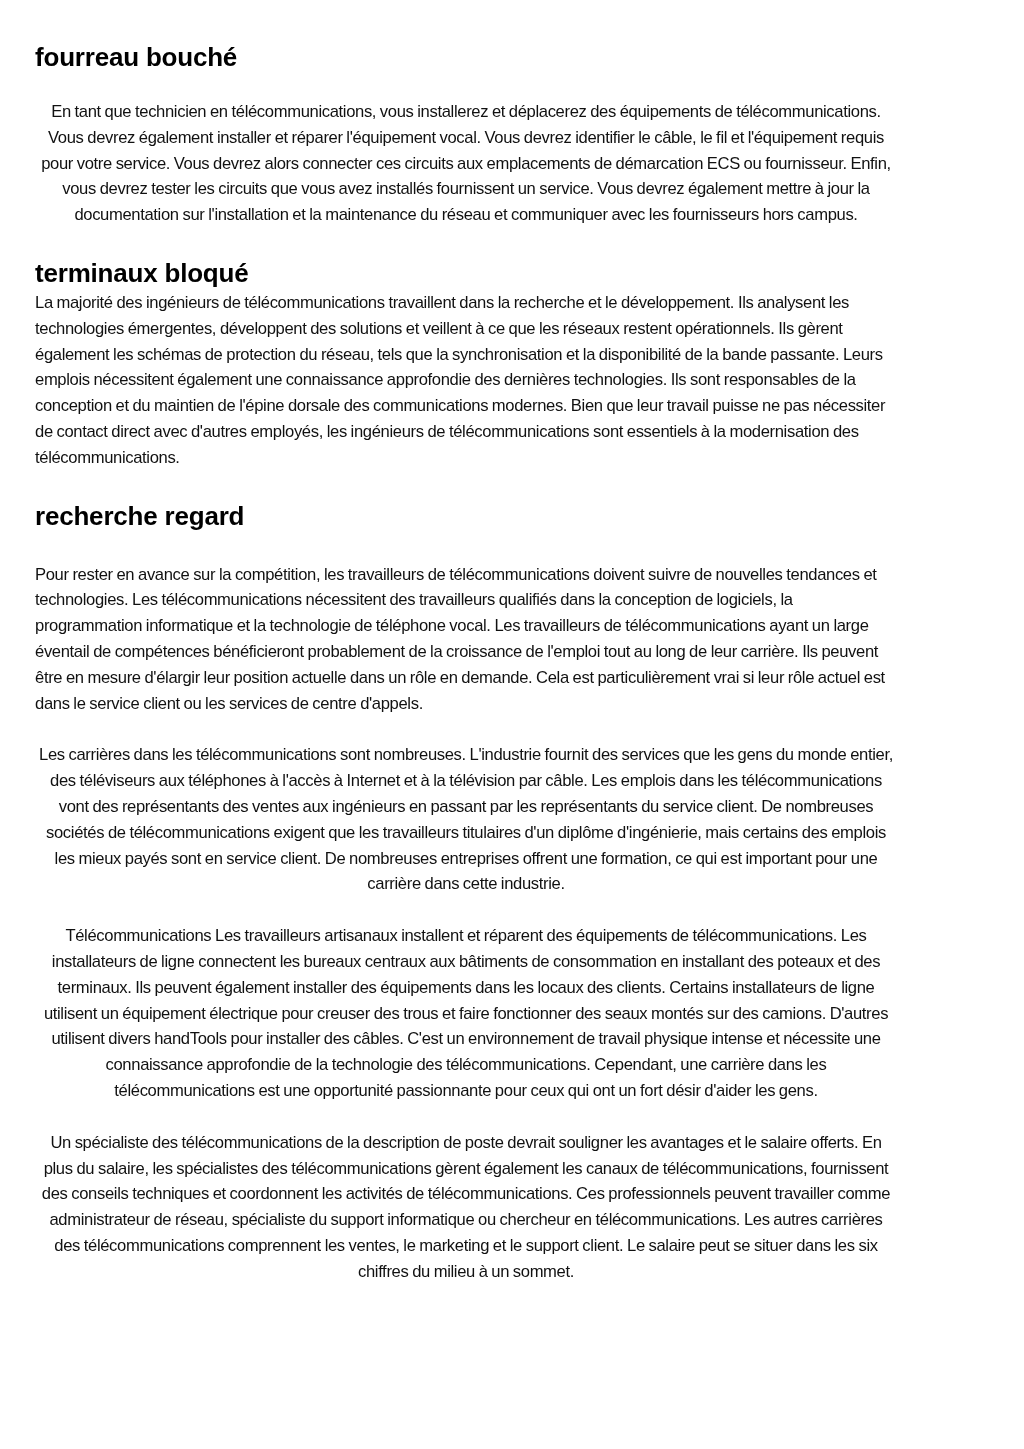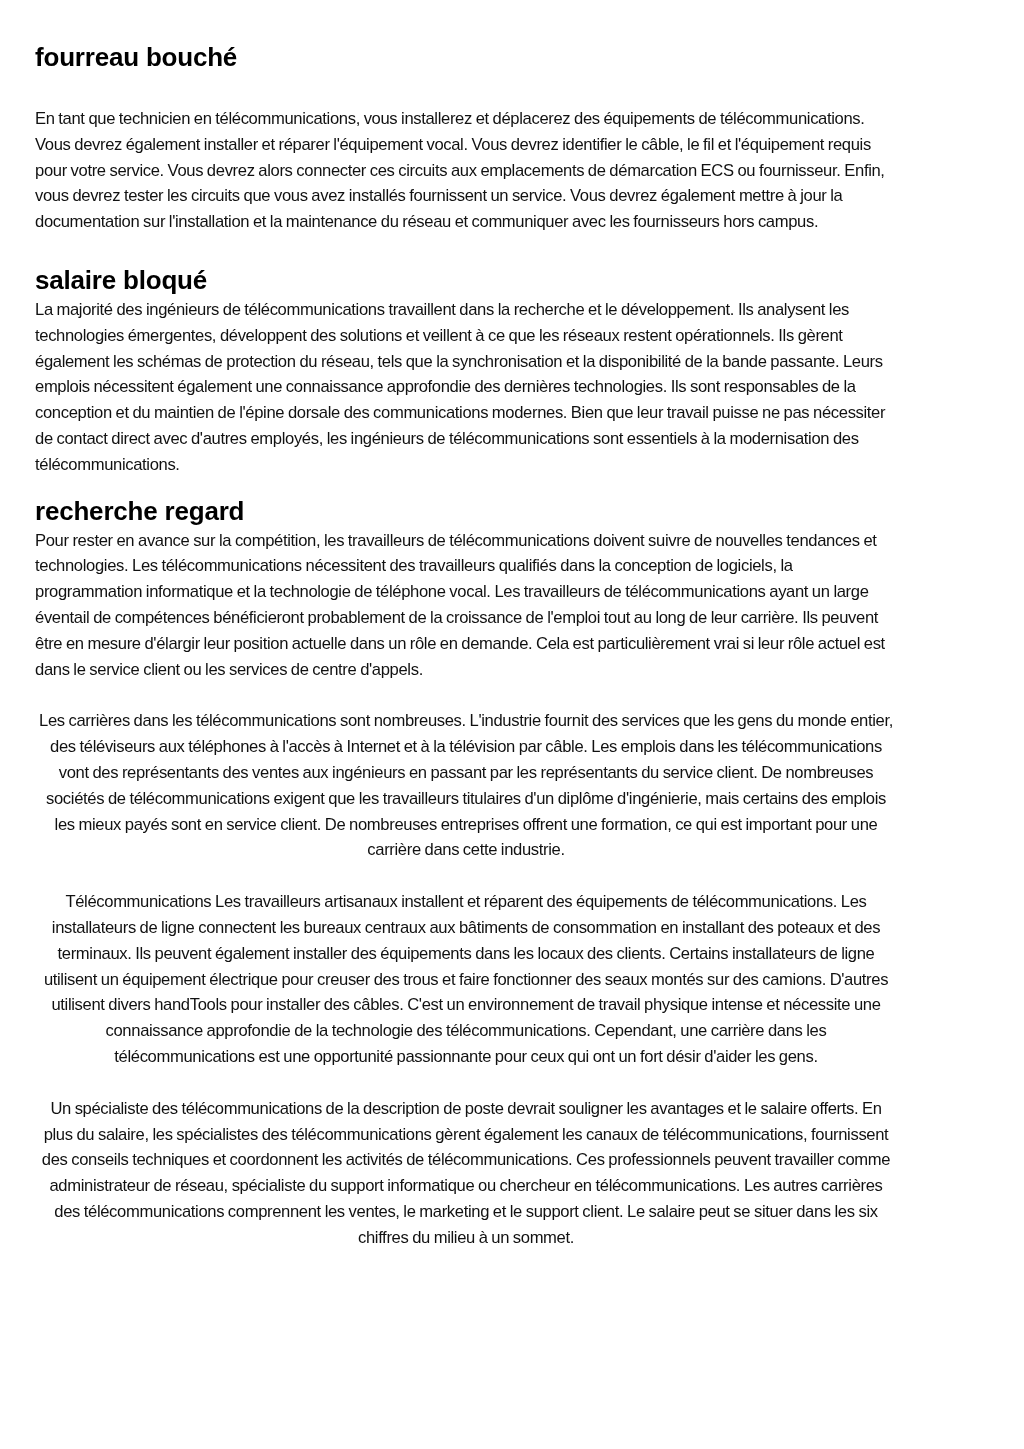--- a/index.html
+++ b/index.html
@@ -26,39 +26,39 @@
   }
   p {
     font-size: 16.6px;
     line-height: 25.8px;
     margin: 0;
     color: #111111;
     letter-spacing: -0.35px;
     word-spacing: -0.5px;
   }
   .sec1 h2 { margin-top: 6px; }
-  .sec1 p { margin-top: 32px; }
+  .sec1 p { margin-top: 25px; text-align: center; }
   .sec2 h2 { margin-top: 28px; }
   .sec2 p { }
-  .sec3 h2 { margin-top: 16px; }
-  .sec3 p.first { }
+  .sec3 h2 { margin-top: 28px; }
+  .sec3 p.first { margin-top: 29px; }
   .sec3 p.next { margin-top: 26px; text-align: center; }
 </style>
 </head>
 <body>
 
 <div class="page">
 
   <section class="sec1">
     <h2>fourreau bouché</h2>
     <p>En tant que technicien en télécommunications, vous installerez et déplacerez des équipements de télécommunications. Vous devrez également installer et réparer l'équipement vocal. Vous devrez identifier le câble, le fil et l'équipement requis pour votre service. Vous devrez alors connecter ces circuits aux emplacements de démarcation ECS ou fournisseur. Enfin, vous devrez tester les circuits que vous avez installés fournissent un service. Vous devrez également mettre à jour la documentation sur l'installation et la maintenance du réseau et communiquer avec les fournisseurs hors campus.</p>
   </section>
 
   <section class="sec2">
-    <h2>salaire bloqué</h2>
+    <h2>terminaux bloqué</h2>
     <p>La majorité des ingénieurs de télécommunications travaillent dans la recherche et le développement. Ils analysent les technologies émergentes, développent des solutions et veillent à ce que les réseaux restent opérationnels. Ils gèrent également les schémas de protection du réseau, tels que la synchronisation et la disponibilité de la bande passante. Leurs emplois nécessitent également une connaissance approfondie des dernières technologies. Ils sont responsables de la conception et du maintien de l'épine dorsale des communications modernes. Bien que leur travail puisse ne pas nécessiter de contact direct avec d'autres employés, les ingénieurs de télécommunications sont essentiels à la modernisation des télécommunications.</p>
   </section>
 
   <section class="sec3">
     <h2>recherche regard</h2>
     <p class="first">Pour rester en avance sur la compétition, les travailleurs de télécommunications doivent suivre de nouvelles tendances et technologies. Les télécommunications nécessitent des travailleurs qualifiés dans la conception de logiciels, la programmation informatique et la technologie de téléphone vocal. Les travailleurs de télécommunications ayant un large éventail de compétences bénéficieront probablement de la croissance de l'emploi tout au long de leur carrière. Ils peuvent être en mesure d'élargir leur position actuelle dans un rôle en demande. Cela est particulièrement vrai si leur rôle actuel est dans le service client ou les services de centre d'appels.</p>
     <p class="next">Les carrières dans les télécommunications sont nombreuses. L'industrie fournit des services que les gens du monde entier, des téléviseurs aux téléphones à l'accès à Internet et à la télévision par câble. Les emplois dans les télécommunications vont des représentants des ventes aux ingénieurs en passant par les représentants du service client. De nombreuses sociétés de télécommunications exigent que les travailleurs titulaires d'un diplôme d'ingénierie, mais certains des emplois les mieux payés sont en service client. De nombreuses entreprises offrent une formation, ce qui est important pour une carrière dans cette industrie.</p>
     <p class="next">Télécommunications Les travailleurs artisanaux installent et réparent des équipements de télécommunications. Les installateurs de ligne connectent les bureaux centraux aux bâtiments de consommation en installant des poteaux et des terminaux. Ils peuvent également installer des équipements dans les locaux des clients. Certains installateurs de ligne utilisent un équipement électrique pour creuser des trous et faire fonctionner des seaux montés sur des camions. D'autres utilisent divers handTools pour installer des câbles. C'est un environnement de travail physique intense et nécessite une connaissance approfondie de la technologie des télécommunications. Cependant, une carrière dans les télécommunications est une opportunité passionnante pour ceux qui ont un fort désir d'aider les gens.</p>
     <p class="next">Un spécialiste des télécommunications de la description de poste devrait souligner les avantages et le salaire offerts. En plus du salaire, les spécialistes des télécommunications gèrent également les canaux de télécommunications, fournissent des conseils techniques et coordonnent les activités de télécommunications. Ces professionnels peuvent travailler comme administrateur de réseau, spécialiste du support informatique ou chercheur en télécommunications. Les autres carrières des télécommunications comprennent les ventes, le marketing et le support client. Le salaire peut se situer dans les six chiffres du milieu à un sommet.</p>
   </section>

